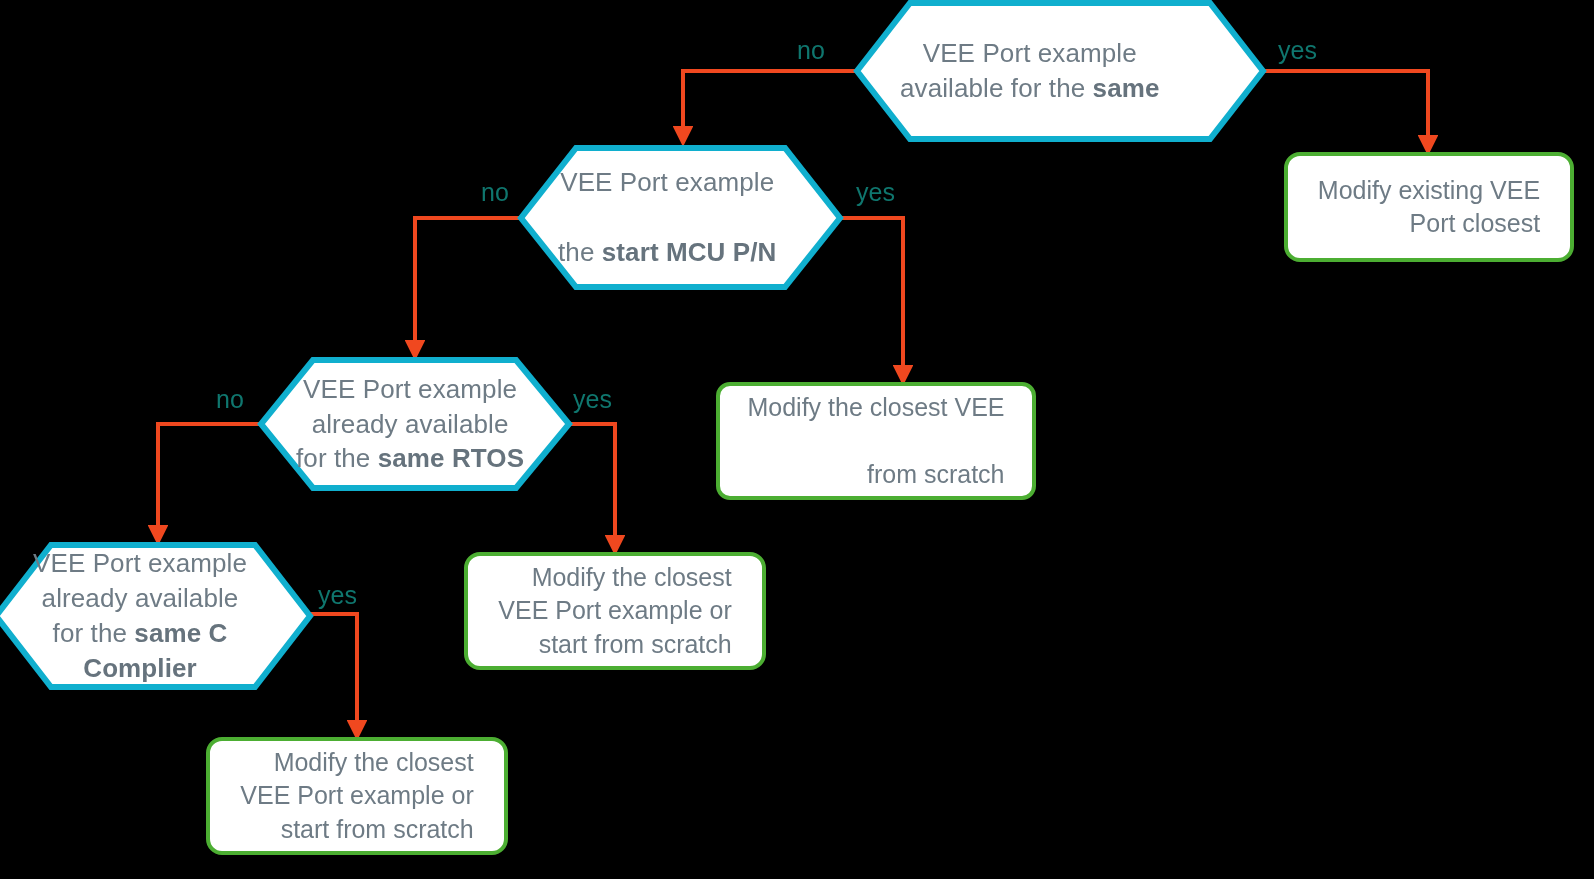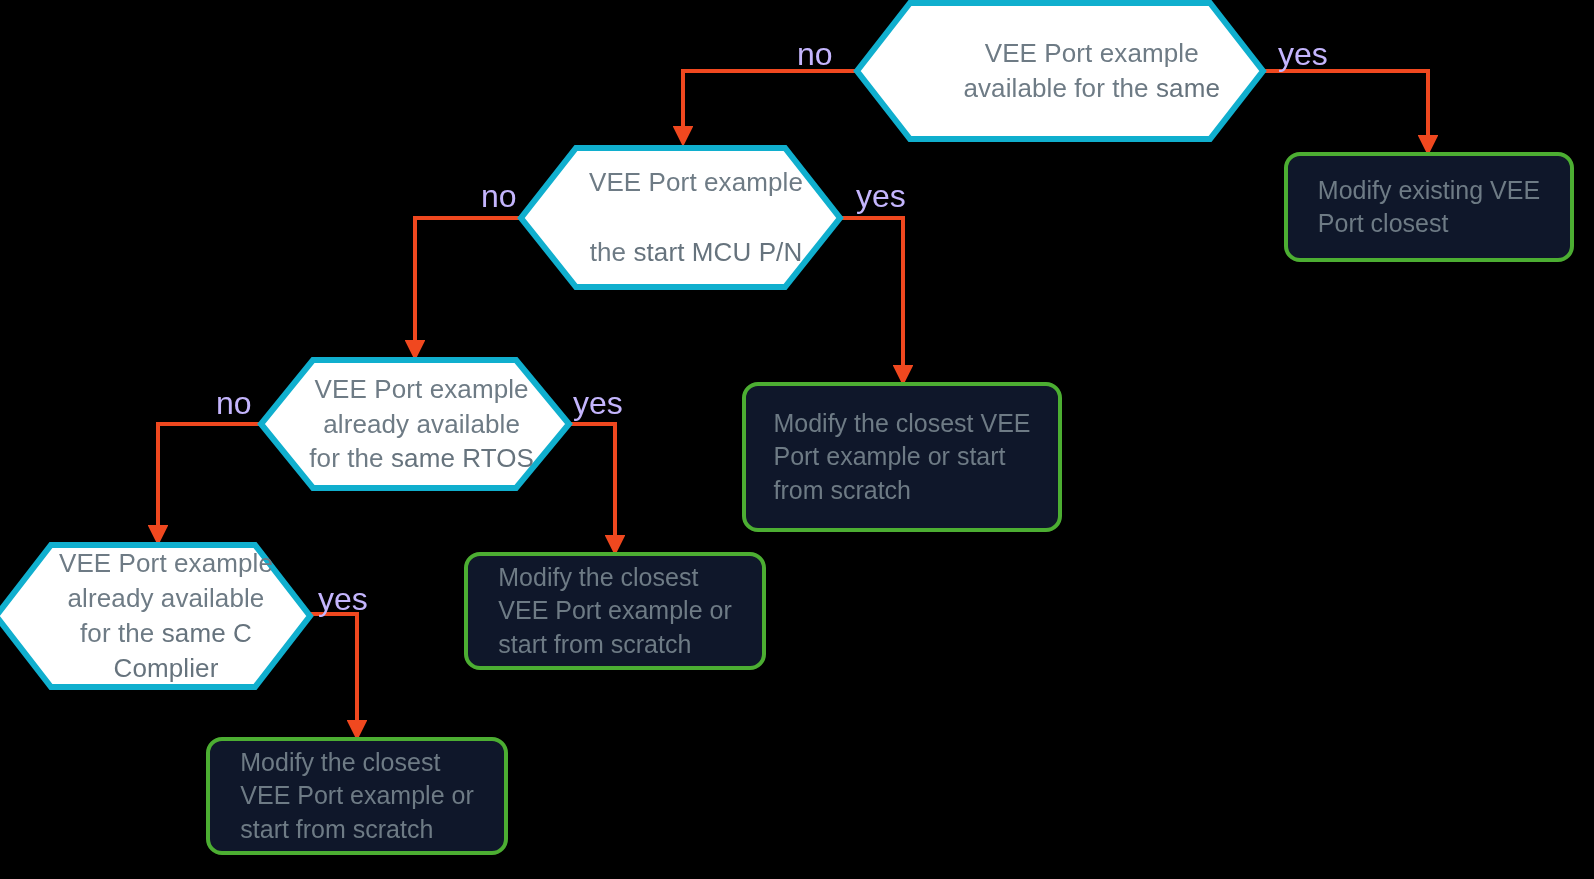--- a/index.html
+++ b/index.html
@@ -36,57 +36,57 @@
     overflow: visible;
   }
   .hex .hex-label {
     position: absolute;
     left: 0;
     top: 0;
     width: 100%;
     height: 100%;
     display: flex;
     align-items: center;
-    justify-content: flex-end;
+    justify-content: flex-start;
     text-align: center;
     color: #6e7b85;
     font-size: 26px;
     line-height: 1.34;
     padding: 0 46px;
     box-sizing: border-box;
     letter-spacing: 0.1px;
   }
   .hex .hex-label b {
-    font-weight: normal;
+    font-weight: bold;
     color: #66737d;
   }
 
   
   .box {
     position: absolute;
-    background: #0f172a;
+    background: #ffffff;
     border: 4px solid #4cae32;
     border-radius: 16px;
     box-sizing: border-box;
     display: flex;
     align-items: center;
     justify-content: center;
-    text-align: left;
+    text-align: right;
     color: #6e7b85;
     font-size: 25px;
     line-height: 1.34;
     padding: 10px 14px;
     box-sizing: border-box;
   }
 
   
   .edge-label {
     position: absolute;
-    color: #c4b5fd;
-    font-size: 32px;
+    color: #0f766e;
+    font-size: 25px;
     line-height: 1;
     white-space: nowrap;
   }
 </style>
 </head>
 <body>
 
 <div id="canvas">
 
   <svg id="edges" viewBox="0 0 1594 879" width="1594" height="879">
@@ -147,24 +147,24 @@
     </svg>
     <div class="hex-label" style="padding:0 40px;">
       <div>
         <span>VEE Port example</span><br>
         <br>
         <span>the </span><b>start MCU P/N</b>
       </div>
     </div>
   </div>
 
-  <div class="box" style="left:742px; top:382px; width:320px; height:150px;">
+  <div class="box" style="left:716px; top:382px; width:320px; height:118px;border-radius:14px;">
     <div>
       <span>Modify the closest VEE</span><br>
-      <span>Port example or start</span><br>
+      <br>
       <span>from scratch</span>
     </div>
   </div>
 
   <div class="hex" style="left:258px; top:357px; width:314px; height:134px;">
     <svg class="hex-svg" width="314" height="134" viewBox="0 0 314 134">
       <polygon points="55,3 258,3 311,67 258,131 55,131 3,67" fill="#FFFFFF" stroke="#10AFCE" stroke-width="6" stroke-linejoin="miter"></polygon>
     </svg>
     <div class="hex-label" style="padding:0 38px;">
       <div>

